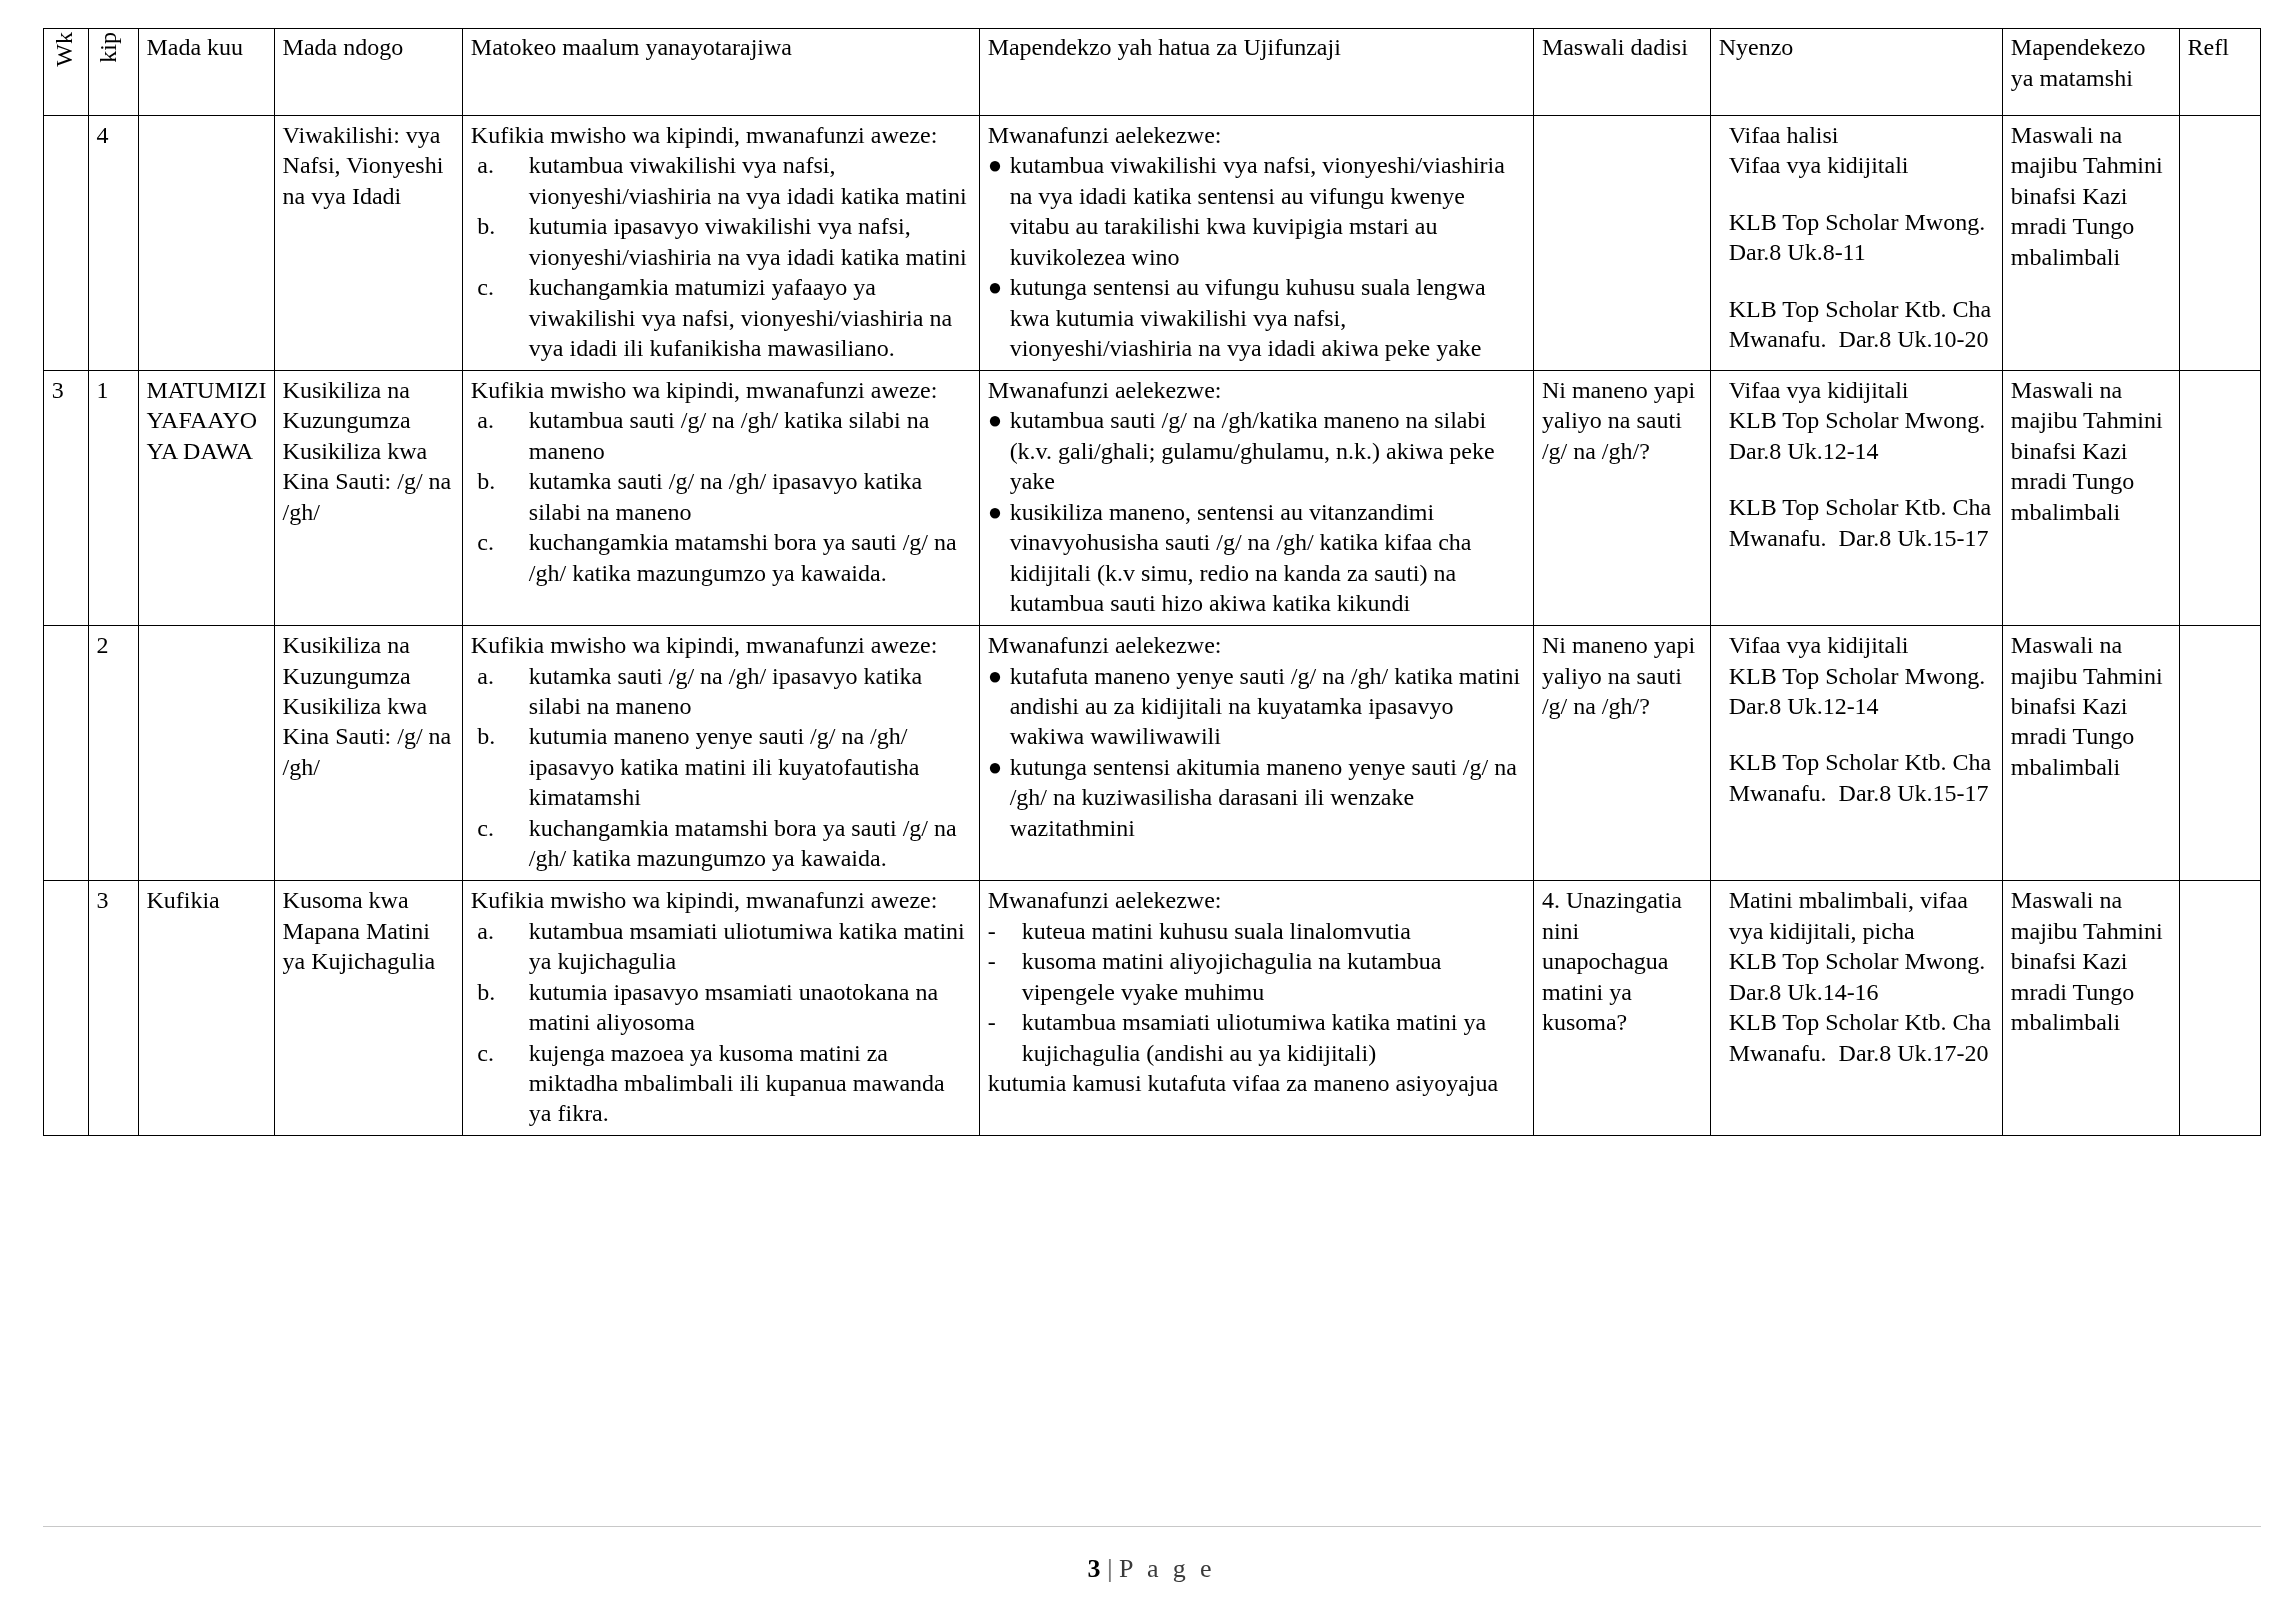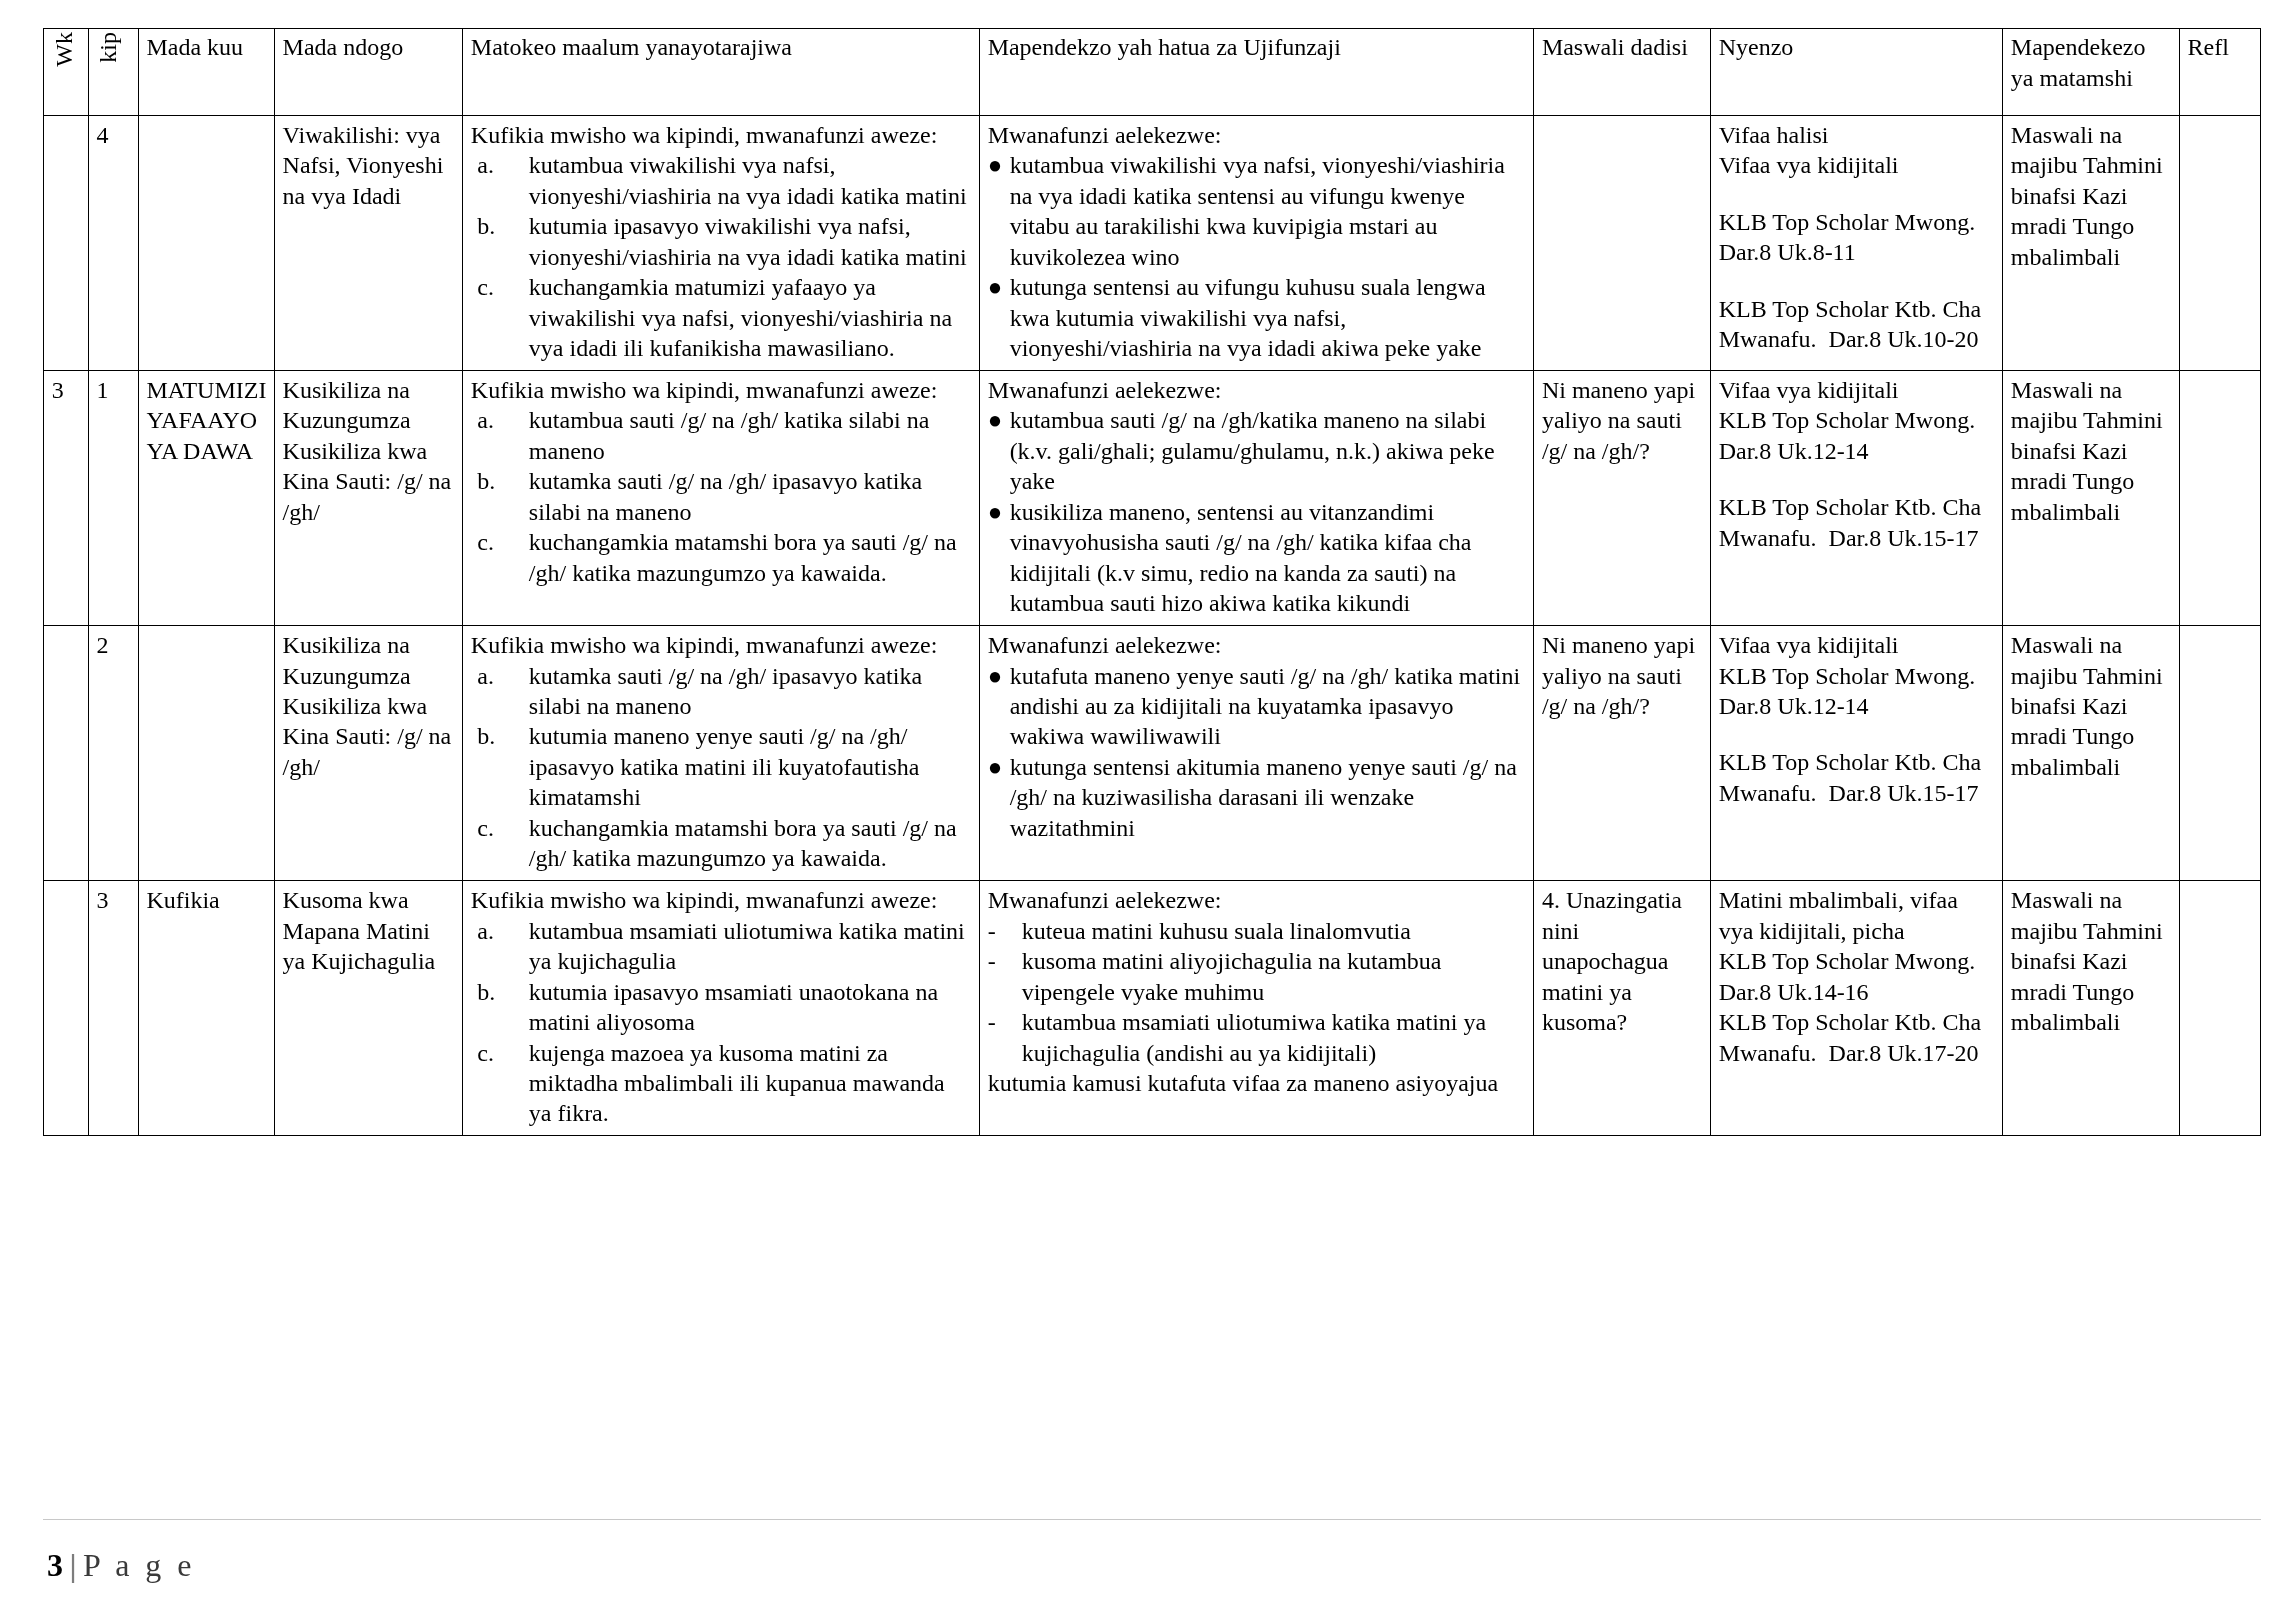--- a/index.html
+++ b/index.html
@@ -117,27 +117,28 @@
     bottom: 39px;
   }
   .footer-rule {
     border-top: 1.3px solid #c8c8c8;
     width: 2218px;
     margin-left: 3.9px;
   }
   .footer-text {
     margin-top: 27px;
     margin-left: 7.9px;
-    font-size: 32px;
+    font-size: 26px;
     letter-spacing: 0px;
+    text-align: center;
   }
   .footer-text .pno { font-weight: bold; }
   .footer-text .sep { font-weight: bold; color: #7d7d7d; padding: 0 6.5px; }
   .footer-text .pw { letter-spacing: 3.9px; color: #3a3a3a; }
-  .nowrap { white-space: pre-wrap; }
+  .nowrap { white-space: pre-wrap; margin-left: 10px; }
 </style>
 </head>
 <body>
 
 <div class="page">
 
   <table class="sow">
     <colgroup>
       <col class="c-wk">
         <col class="c-kip">

